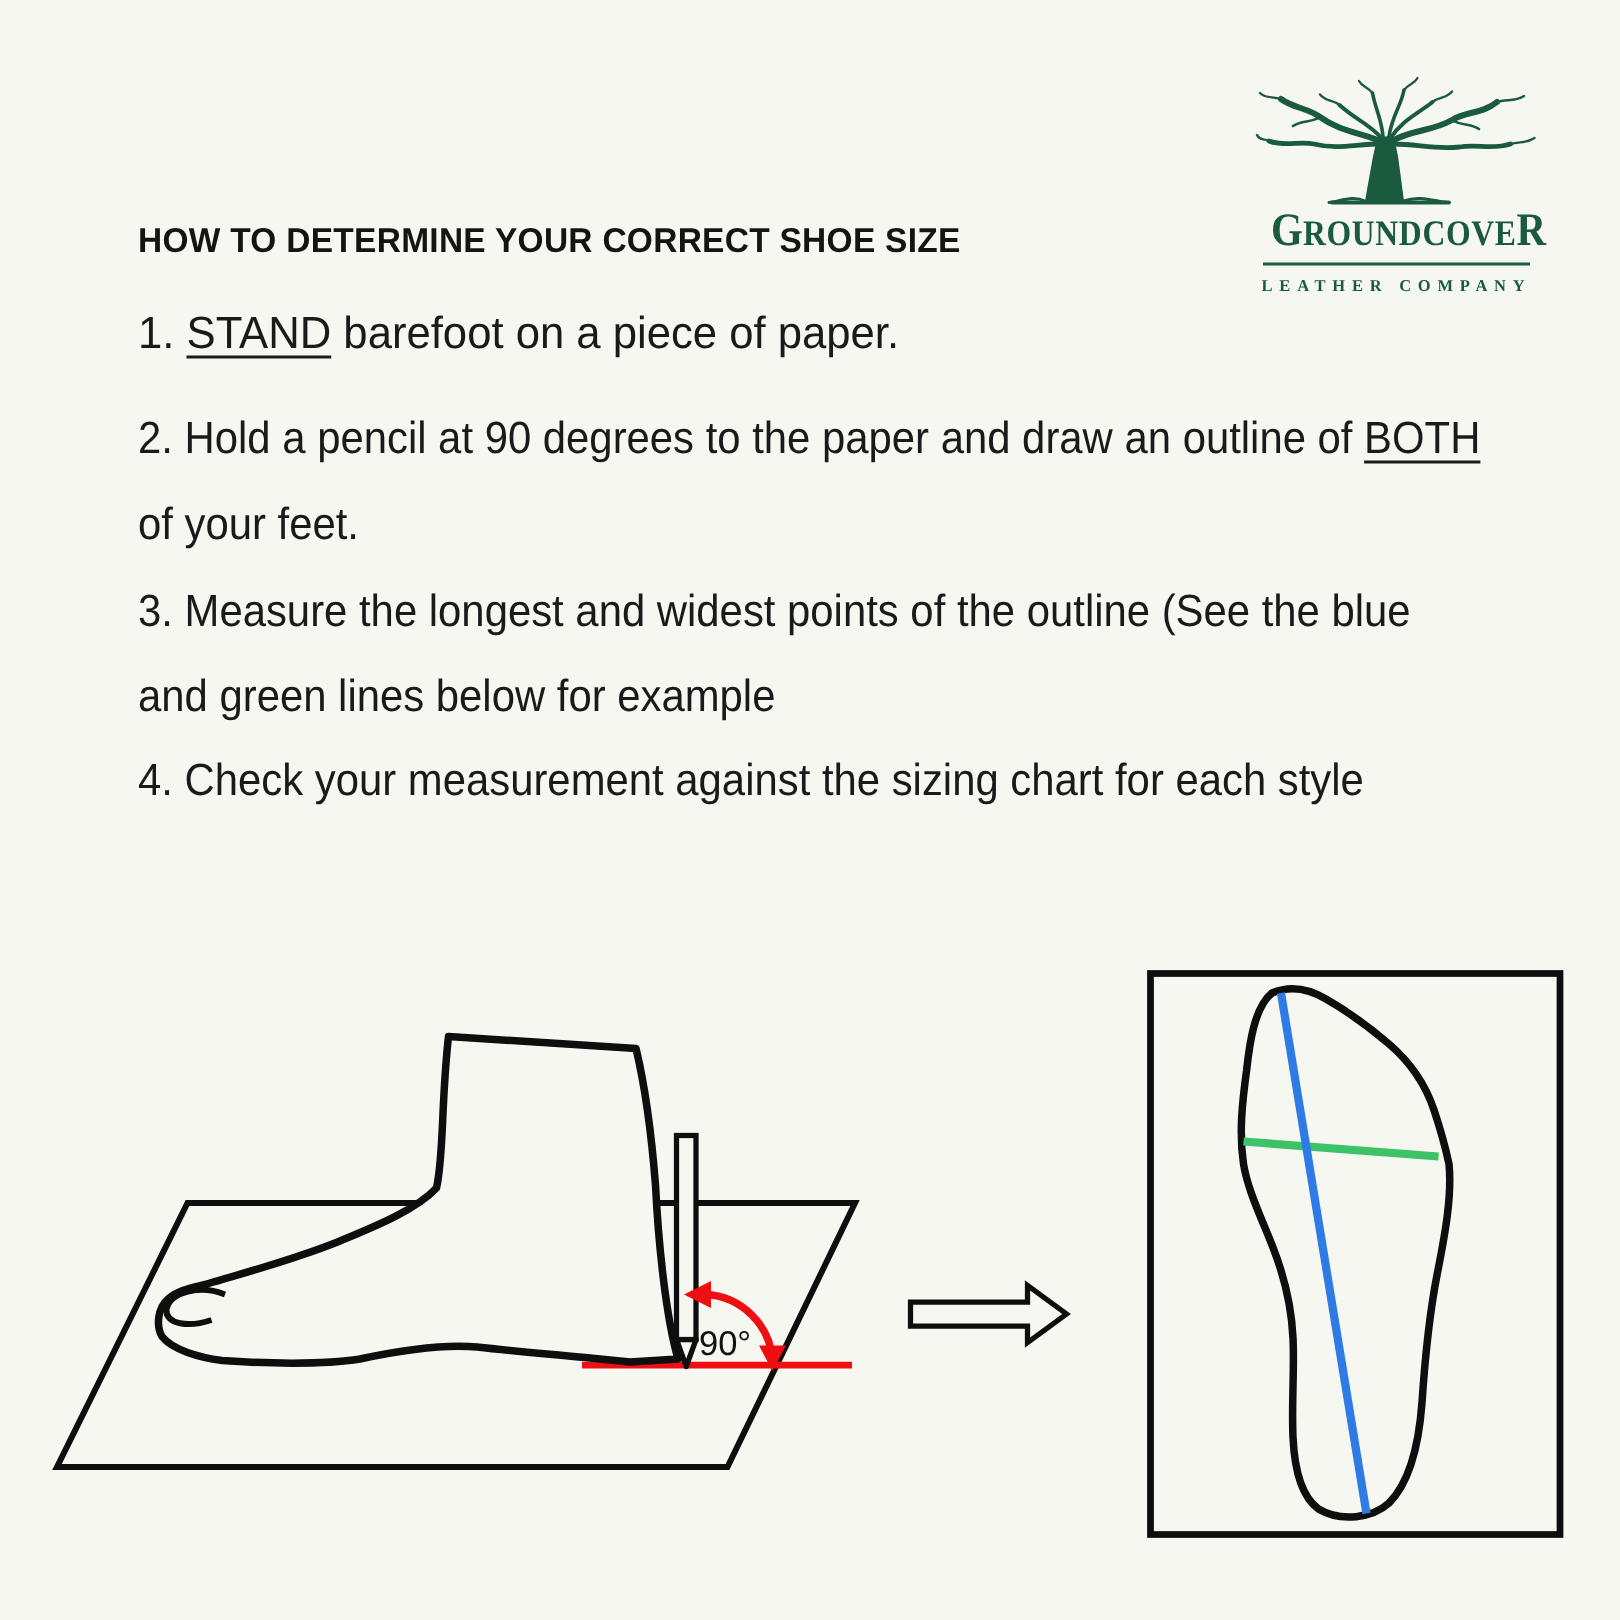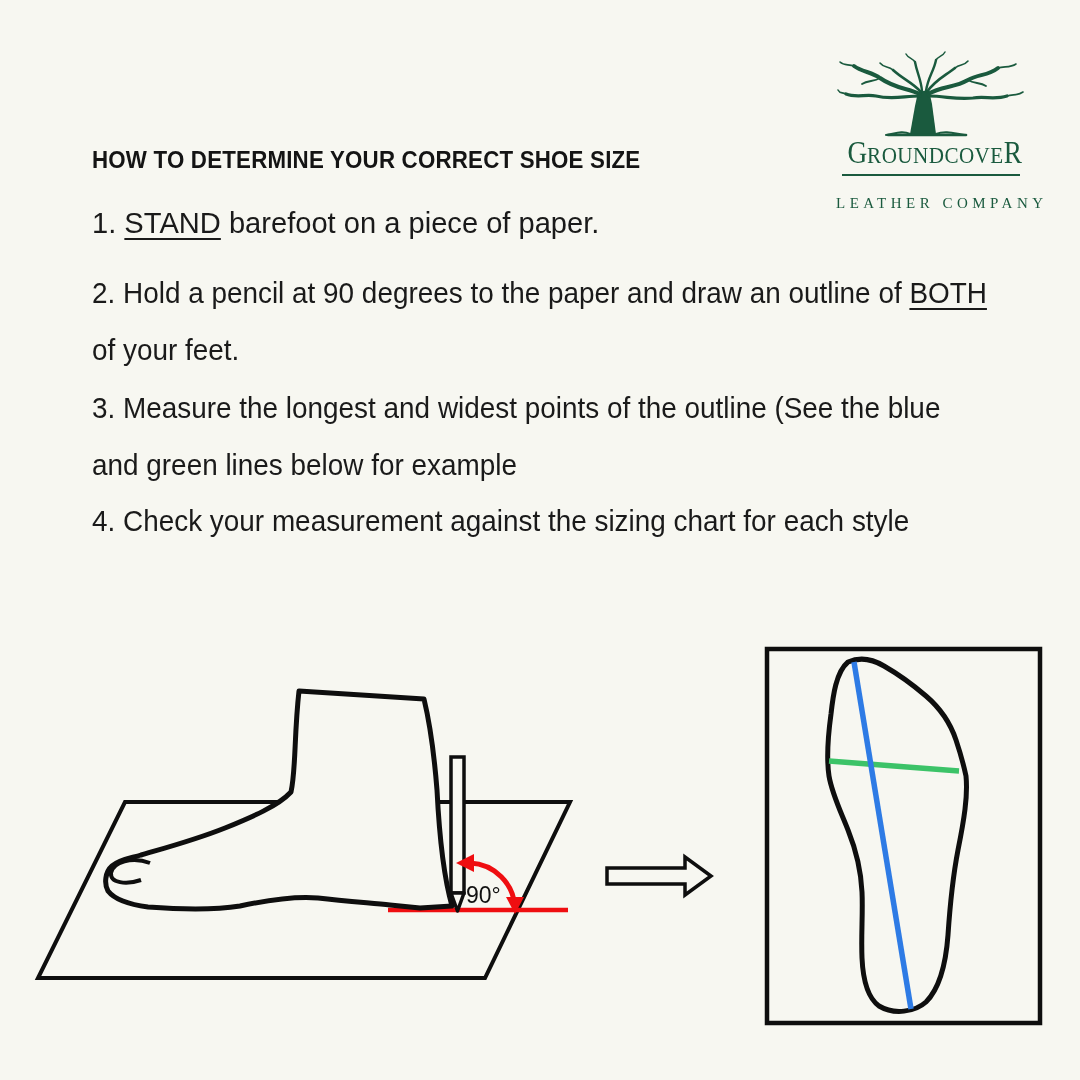--- a/index.html
+++ b/index.html
@@ -22,34 +22,34 @@
   .step-line{
     position:absolute;left:92px;
     font-size:30px;font-weight:400;color:#1a1a1a;
     white-space:nowrap;line-height:36px;
     transform:scaleX(.93);transform-origin:left center;
   }
   .step-line.wide{transform:scaleX(.97);}
   .step-line .u{text-decoration:underline;text-underline-offset:5px;text-decoration-thickness:2px;}
 
   
-  .logo{position:absolute;left:836px;top:46px;width:190px;text-align:center;color:var(--logo-green,#1A5A3E);}
+  .logo{position:absolute;left:836px;top:46px;width:190px;text-align:center;color:var(--logo-green,#1A5A3E);font-weight:bold;}
   .logo svg{display:block;}
   .wordmark{
     font-family:"Liberation Serif", serif;
     white-space:nowrap;line-height:30px;margin-top:0px;
     transform:scaleX(.88);transform-origin:center;
     color:var(--logo-green,#1A5A3E);
   }
   .wordmark .big{font-size:31px;}
   .wordmark .mid{font-size:24px;letter-spacing:.5px;}
   .logo .rule{border-top:2px solid var(--logo-green,#1A5A3E);margin:1px 6px 0 6px;}
   .logo .subtitle{
     font-family:"Liberation Serif", serif;
-    font-size:15px;letter-spacing:4.5px;margin-top:19px;white-space:nowrap;
+    font-size:11px;letter-spacing:4.5px;margin-top:8px;white-space:nowrap;
     color:var(--logo-green,#1A5A3E);
   }
 
   
   .diagram{position:absolute;left:0;top:620px;width:1080px;height:460px;}
   .angle-text{font-family:"Liberation Sans", sans-serif;font-size:23px;fill:#111;}
 </style>
 </head>
 <body>
 

